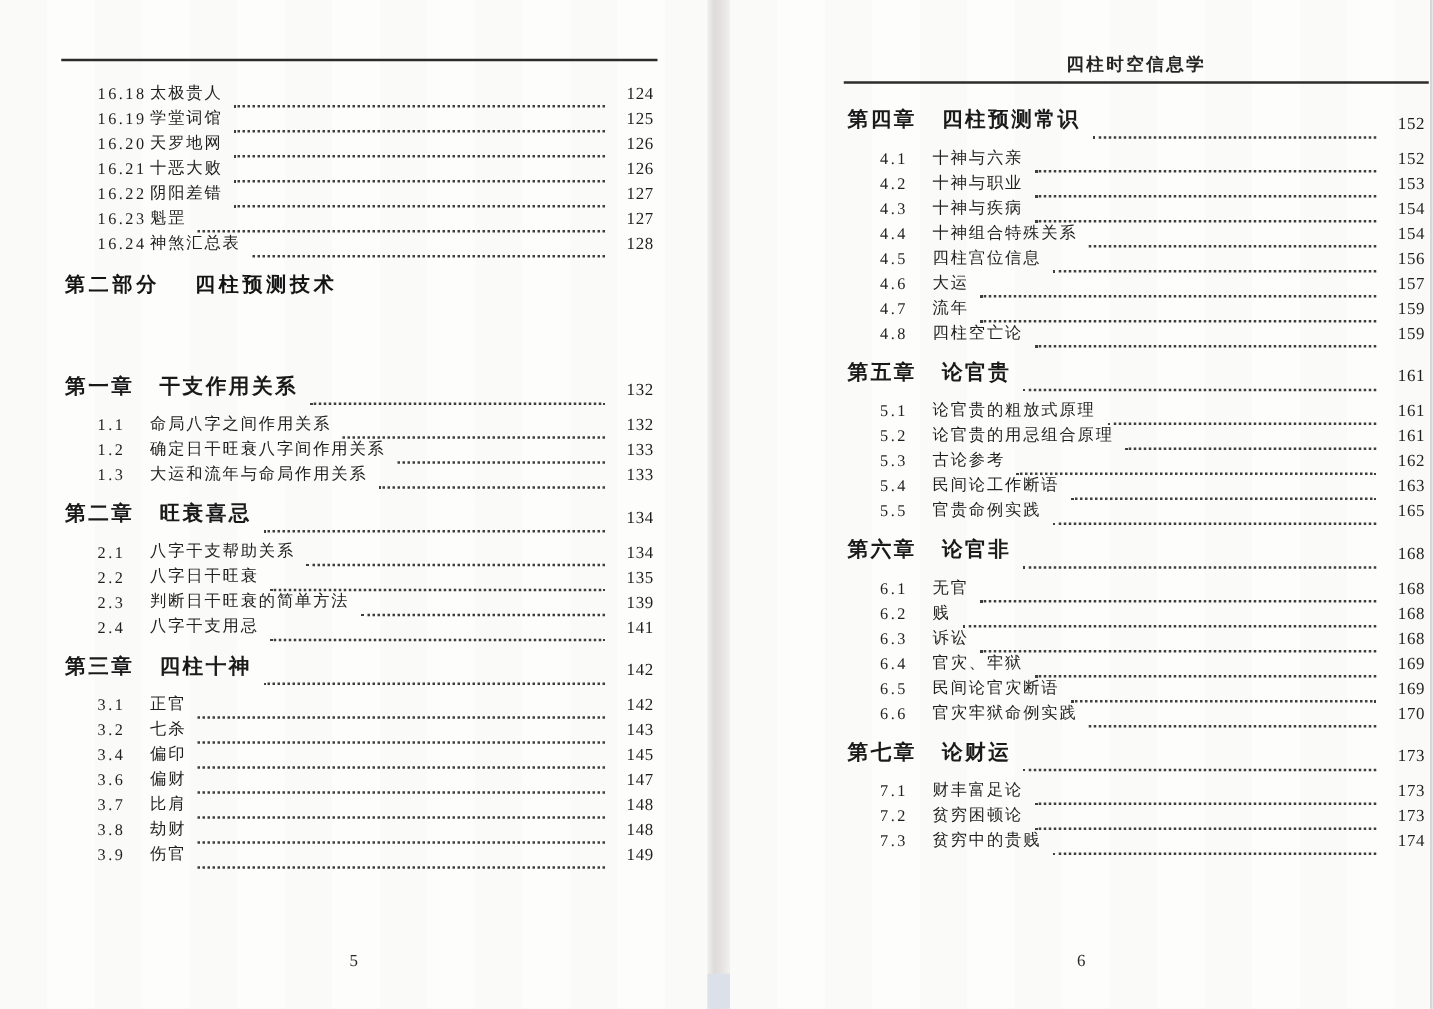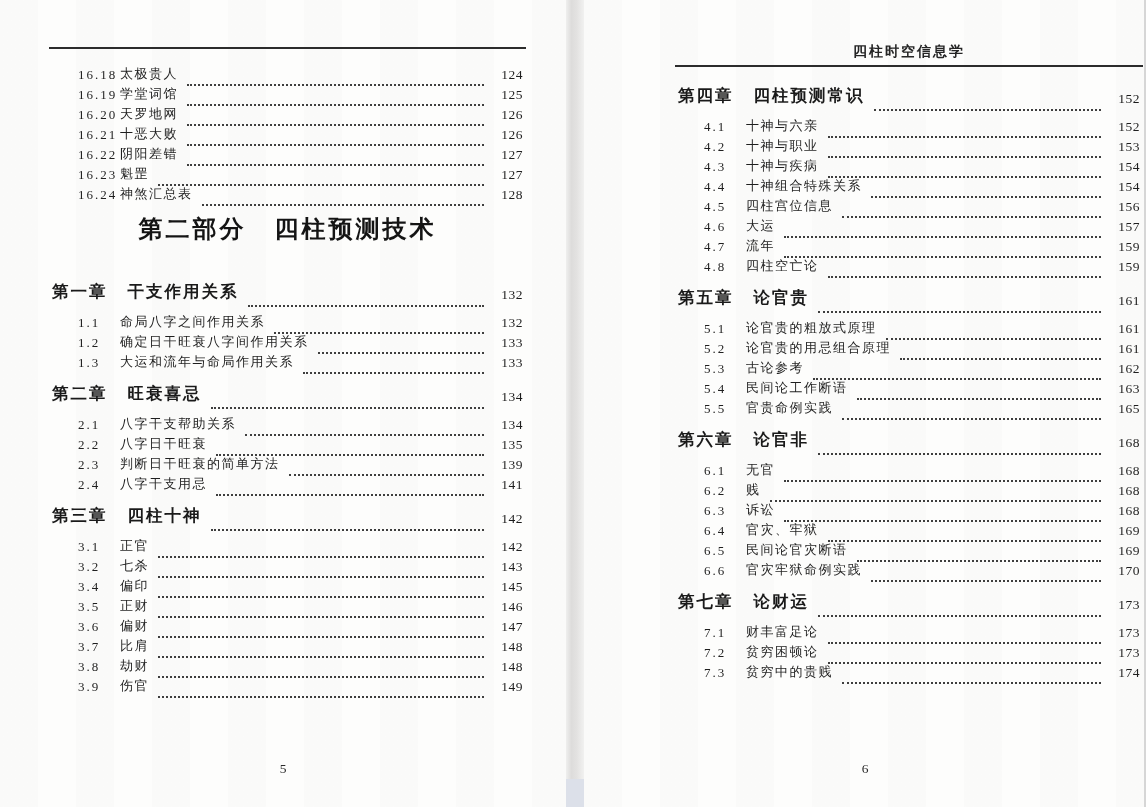--- a/index.html
+++ b/index.html
@@ -56,23 +56,23 @@
     font-weight:bold;font-size:16.5px;color:#1a1a1a;
   }
   .row.chapter .num{min-width:auto;margin-right:20px;letter-spacing:2px;}
   .row.chapter .title{letter-spacing:2px;}
   .row.chapter .leader{transform:translateY(4px);}
   .row.chapter .pg{
     font-family:"Liberation Serif","DejaVu Serif",serif;
     font-weight:normal;font-size:13.5px;
   }
   .part{
-    text-align:center;margin:12px 0 34px 0;
+    margin:12px 0 51px 0;
     font-family:"Liberation Sans","DejaVu Sans",sans-serif;
-    font-weight:bold;font-size:24px;letter-spacing:3px;color:#141414;
+    font-weight:bold;font-size:16px;letter-spacing:3px;color:#141414;
     height:28px;line-height:28px;
   }
   .part .plabel{margin-right:28px;}
   .pagenum{
     position:absolute;bottom:30px;left:0;width:100%;
     text-align:center;font-size:13.5px;color:#2a2a2a;
   }
 </style>
 </head>
 <body>
@@ -194,26 +194,20 @@
           <span class="num">3.2</span>
           <span class="title">七杀</span>
           <span class="leader"></span>
           <span class="pg">143</span>
         </div>
         <div class="row item">
           <span class="num">3.4</span>
           <span class="title">偏印</span>
           <span class="leader"></span>
           <span class="pg">145</span>
-        </div>
-        <div class="row item">
-          <span class="num">3.5</span>
-          <span class="title">正财</span>
-          <span class="leader"></span>
-          <span class="pg">146</span>
         </div>
         <div class="row item">
           <span class="num">3.6</span>
           <span class="title">偏财</span>
           <span class="leader"></span>
           <span class="pg">147</span>
         </div>
         <div class="row item">
           <span class="num">3.7</span>
           <span class="title">比肩</span>

